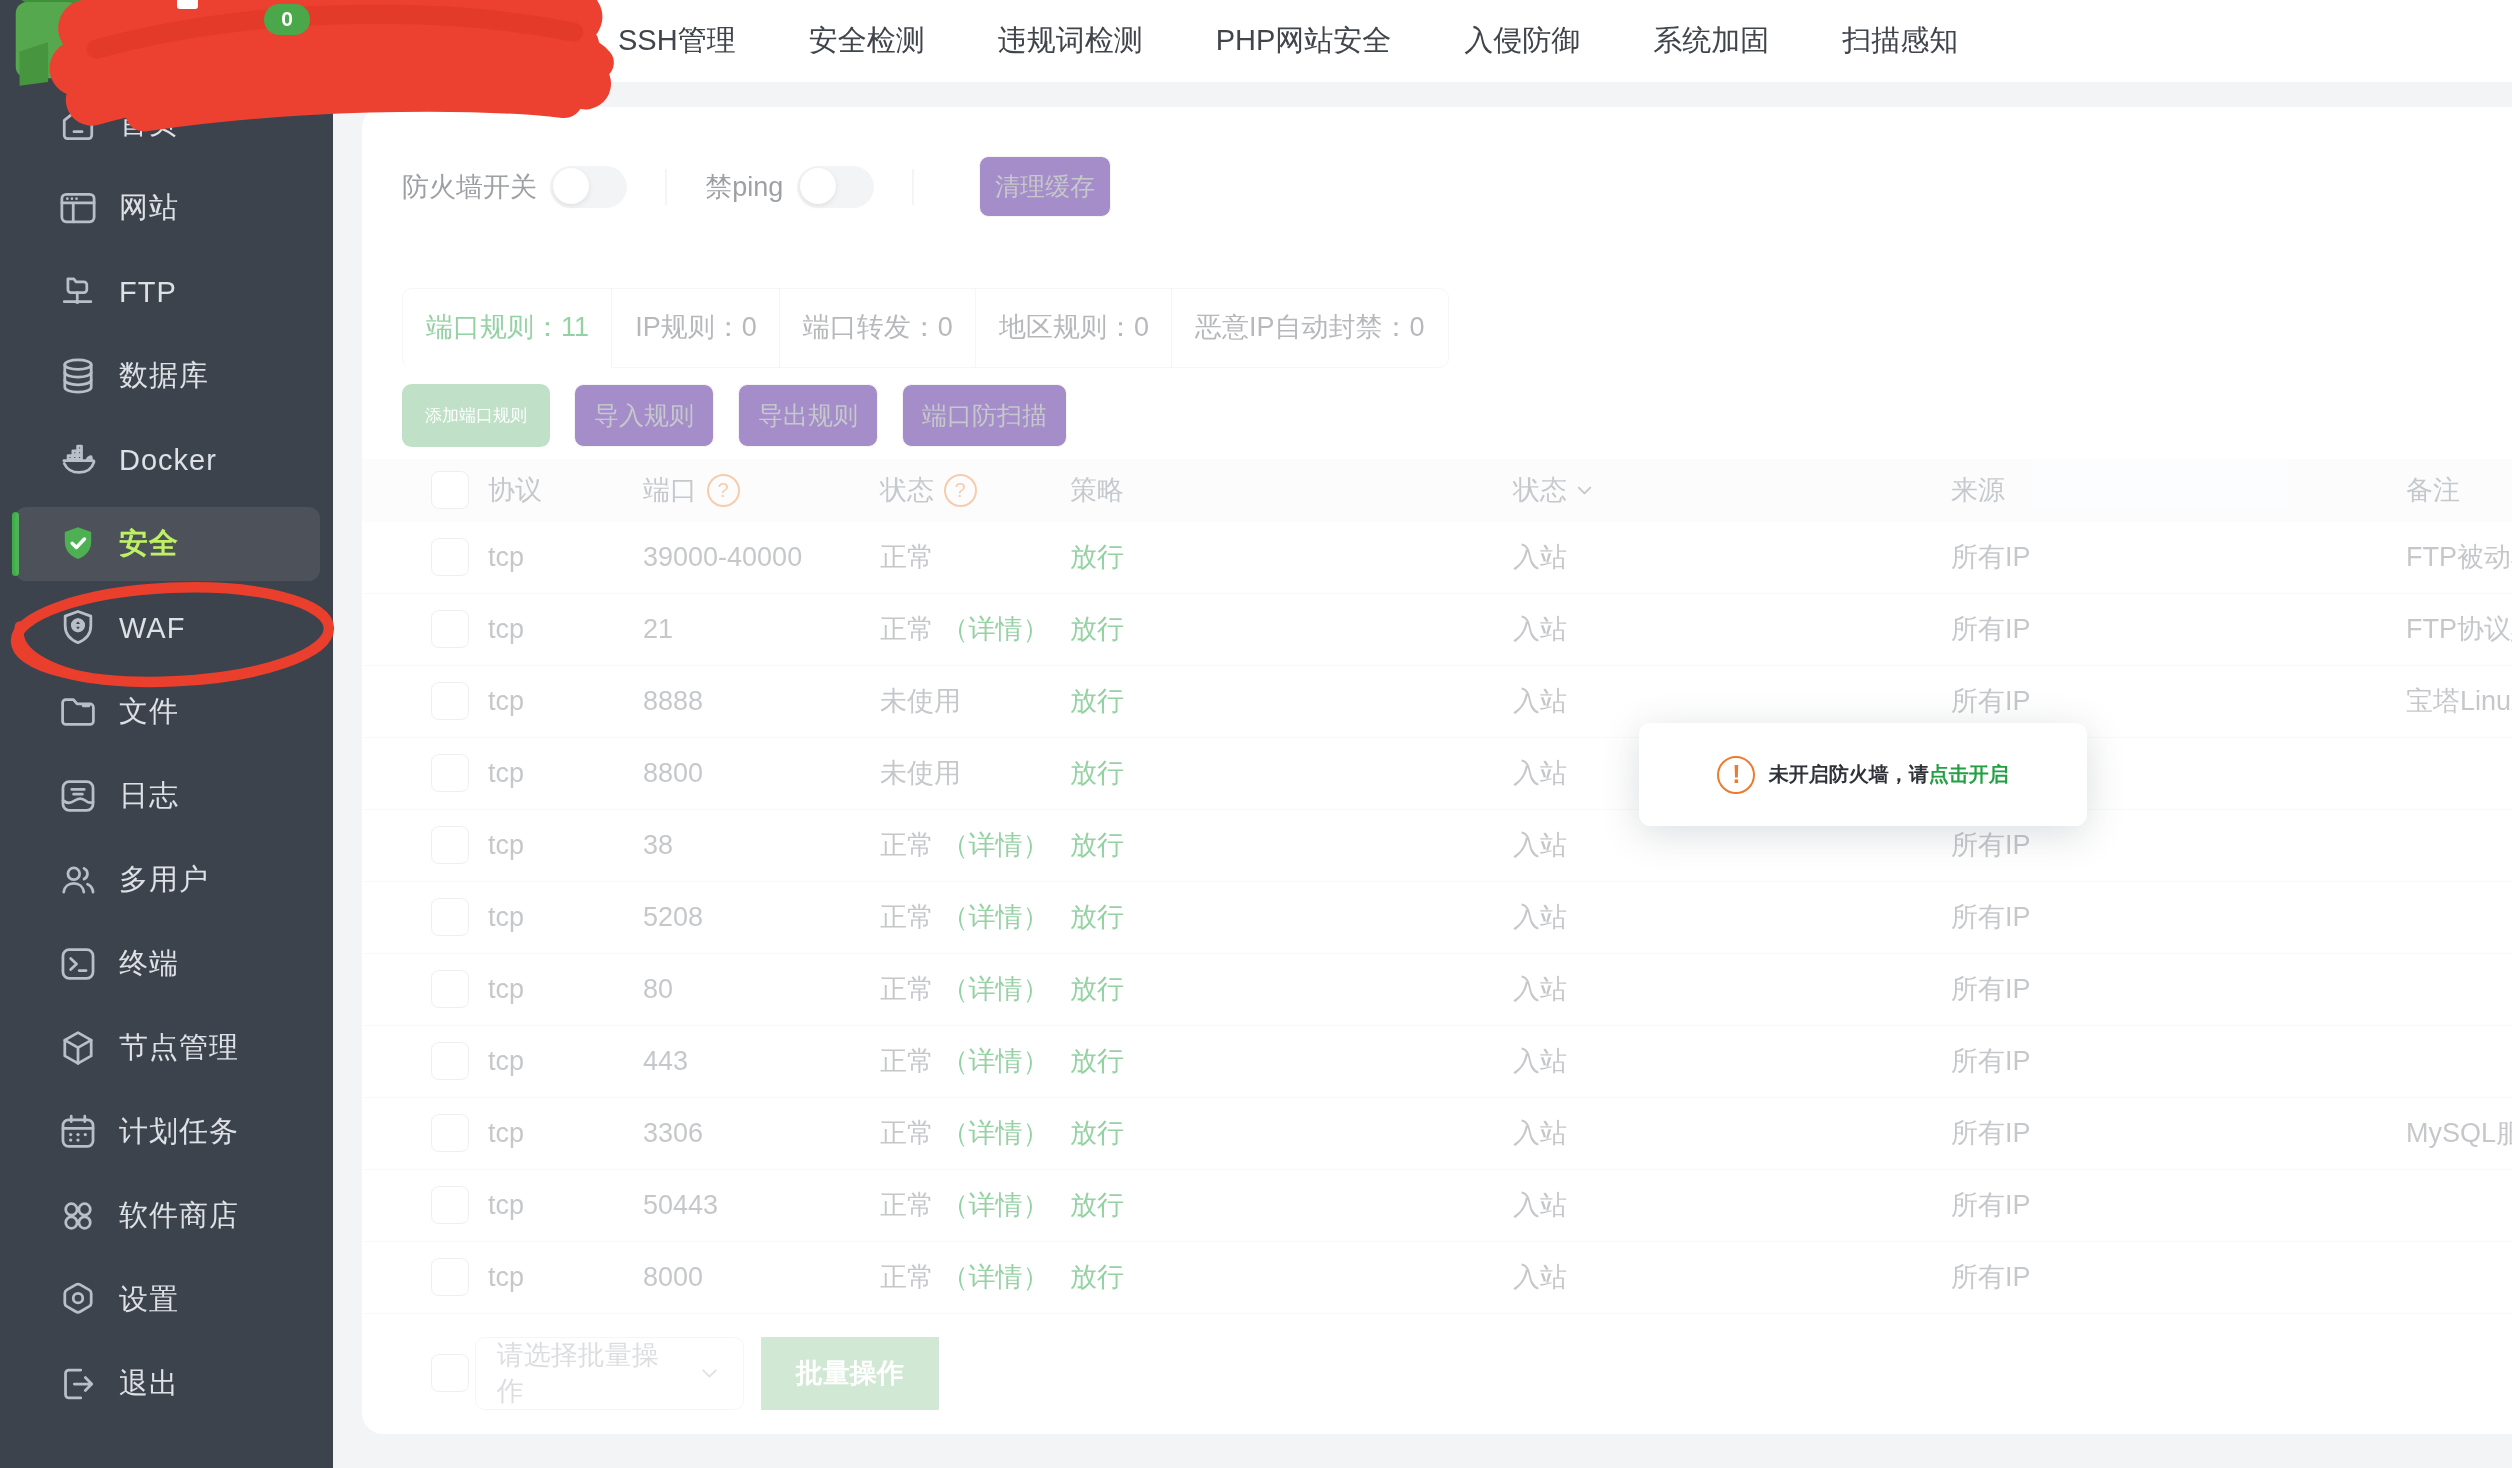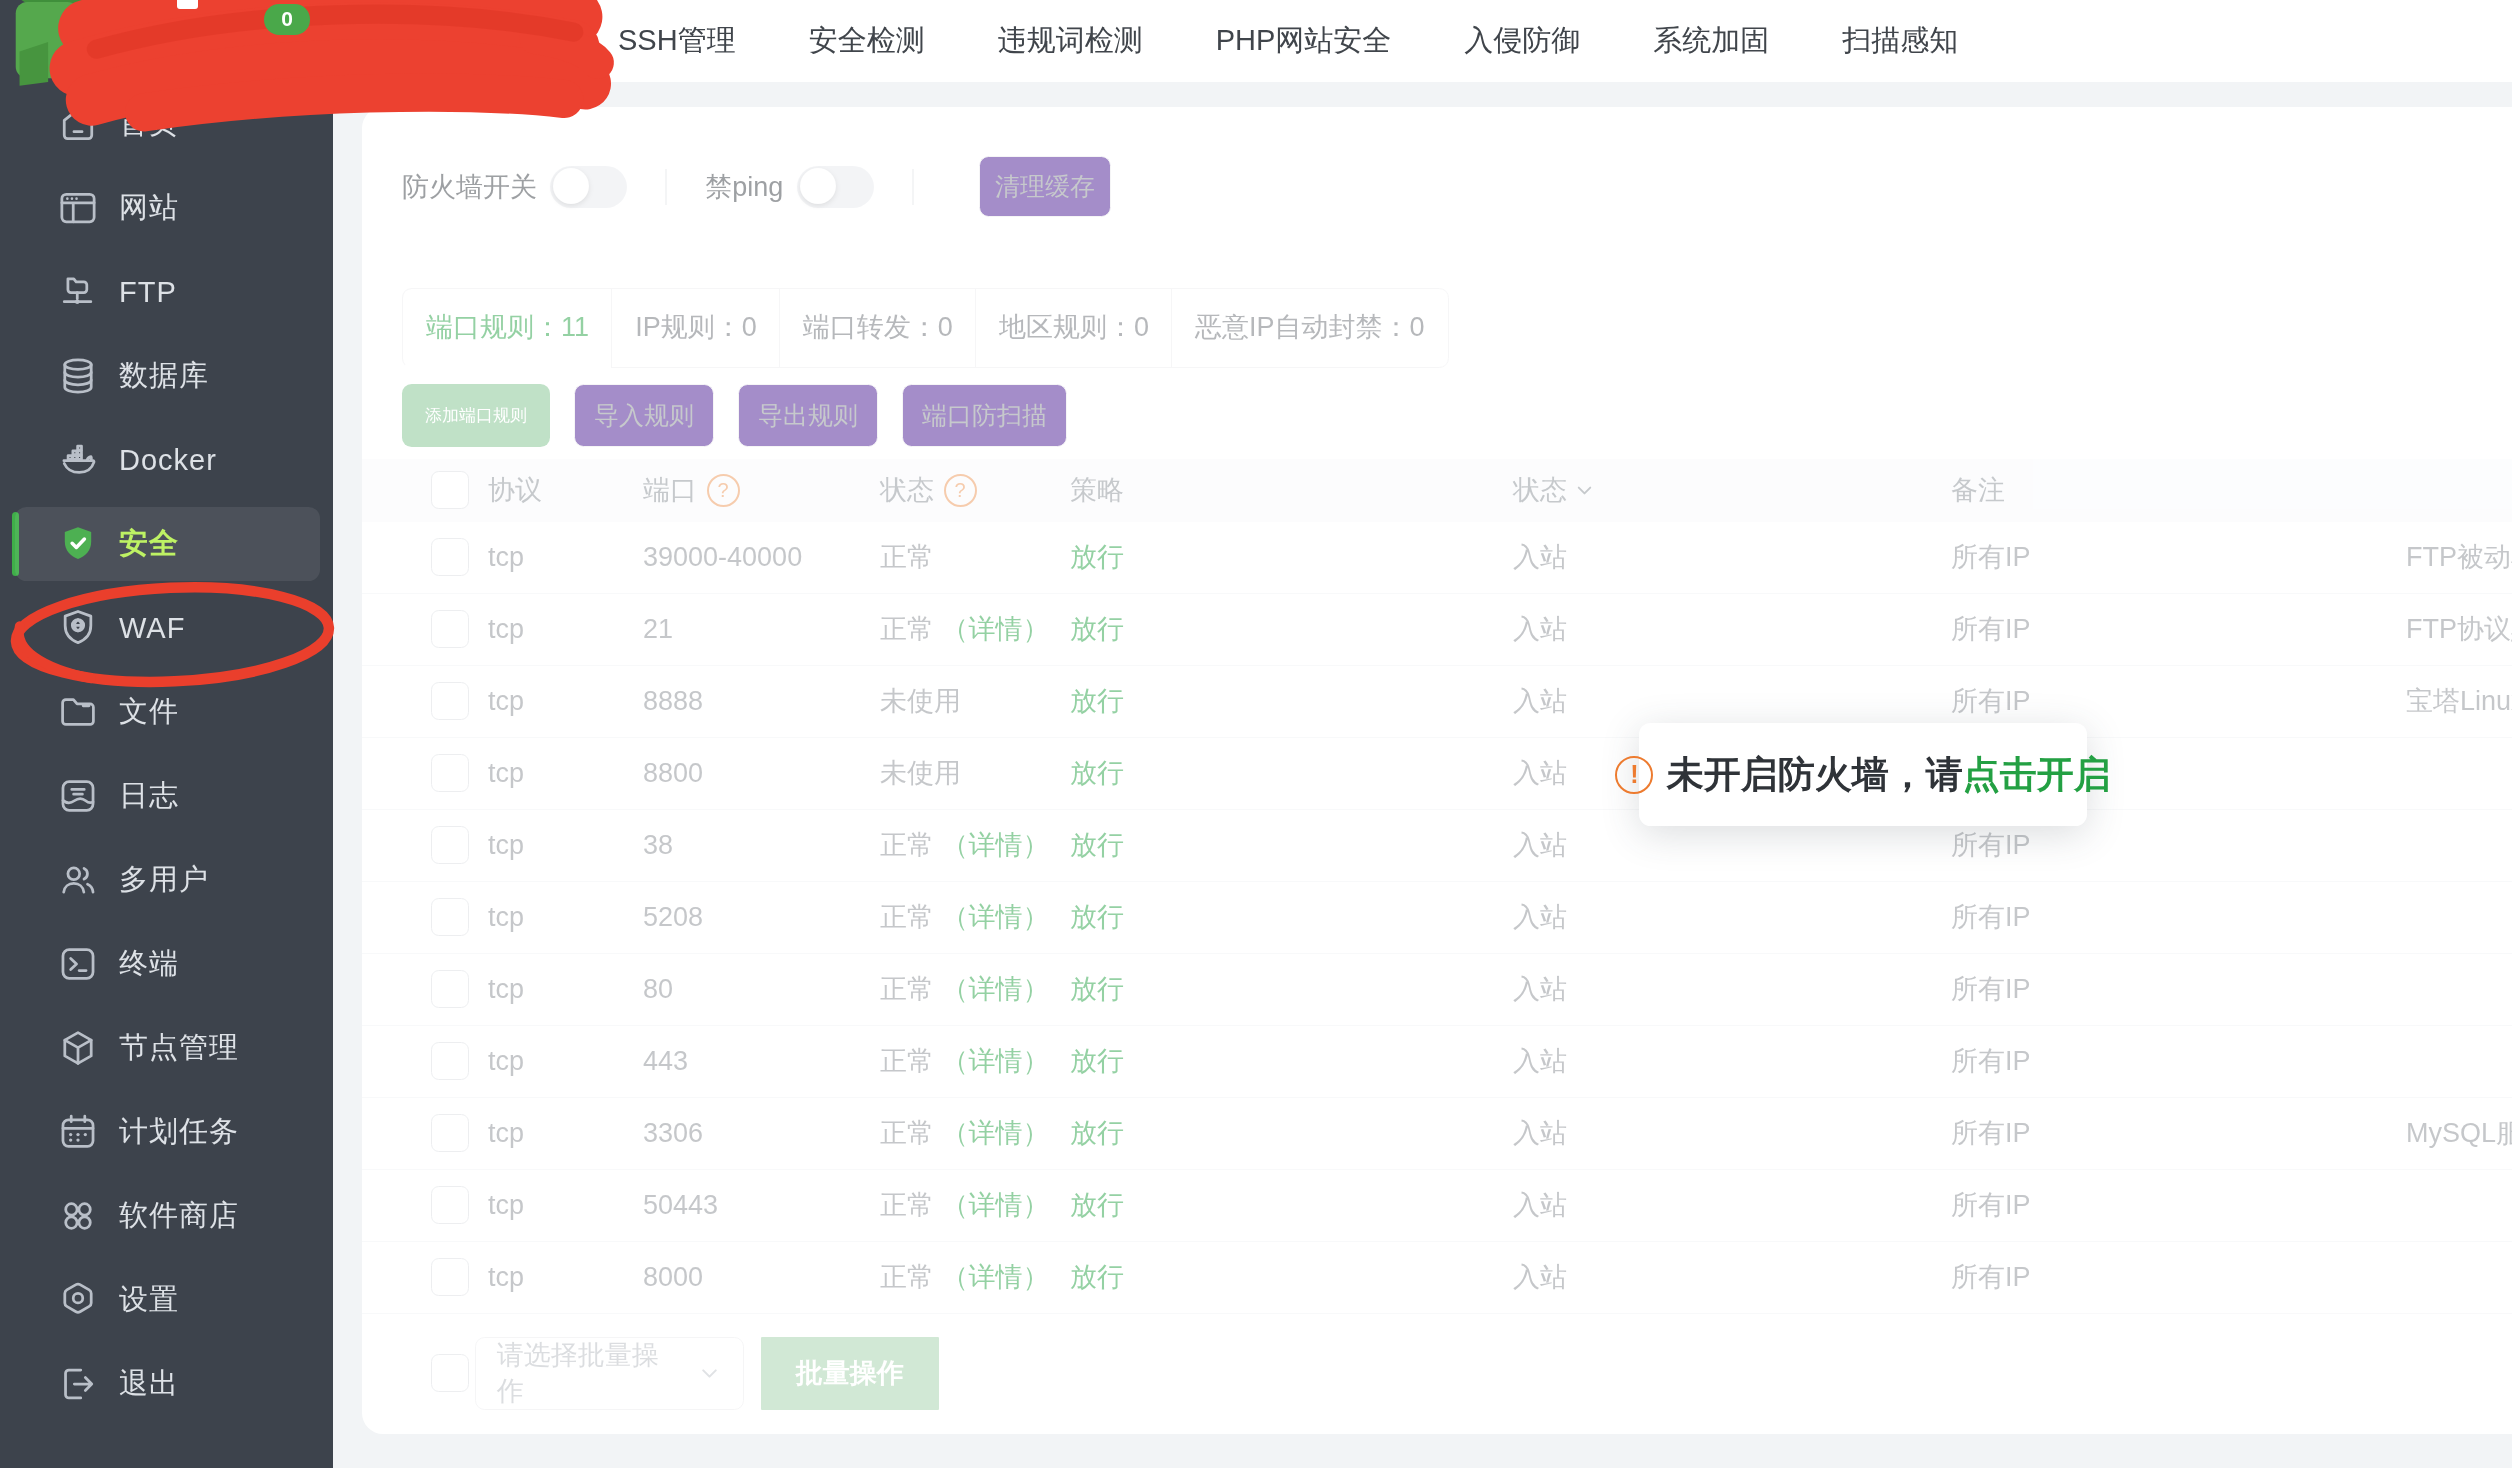--- a/index.html
+++ b/index.html
@@ -152,21 +152,21 @@
     background:#ffffff; border-radius:11.5px;
     box-shadow:0 7.7px 38px rgba(55,65,75,.18);
     display:flex; align-items:center; justify-content:center; z-index:8;
   }
   .alert-circle {
     width:38px; height:38px; border:2.9px solid #ed7b2f; border-radius:50%;
     color:#ed7b2f; font-size:25px; font-weight:bold;
     display:flex; align-items:center; justify-content:center; flex:0 0 38px;
     margin-right:13.4px;
   }
-  .popup-text { font-size:37px; font-weight:bold; color:#2f3338; white-space:nowrap; }
+  .popup-text { font-size:20px; font-weight:bold; color:#2f3338; white-space:nowrap; }
   .popup-link { color:#23a043; cursor:pointer; }
 </style>
 </head>
 <body>
 
 <div class="sidebar">
   <div class="logo-zone">
     <svg class="logo-fragment" width="124" height="115" viewBox="0 0 130 120">
       <path d="M6 2 C 30 -14, 60 -10, 78 4 L48 30 Z" fill="#3f8f3b"></path>
       <rect x="6" y="8" width="66" height="80" rx="12" fill="#55a84d"></rect>
@@ -491,20 +491,21 @@
         </div>
         <div class="th">策略</div>
         <div class="th">
           <span>状态</span>
           <span class="sort-chevron">
             <svg viewBox="0 0 24 24" fill="none" stroke="currentColor" stroke-width="2" stroke-linecap="round" stroke-linejoin="round">
                 <path d="M6 9l6 6 6-6"></path>
               </svg>
           </span>
         </div>
+        <div class="th">来源</div>
         <div class="th">备注</div>
       </div>
       <div class="tbody">
 
           <div class="tr">
             <div class="td">
               <div class="checkbox"></div>
             </div>
             <div class="td">tcp</div>
             <div class="td">39000-40000</div>

